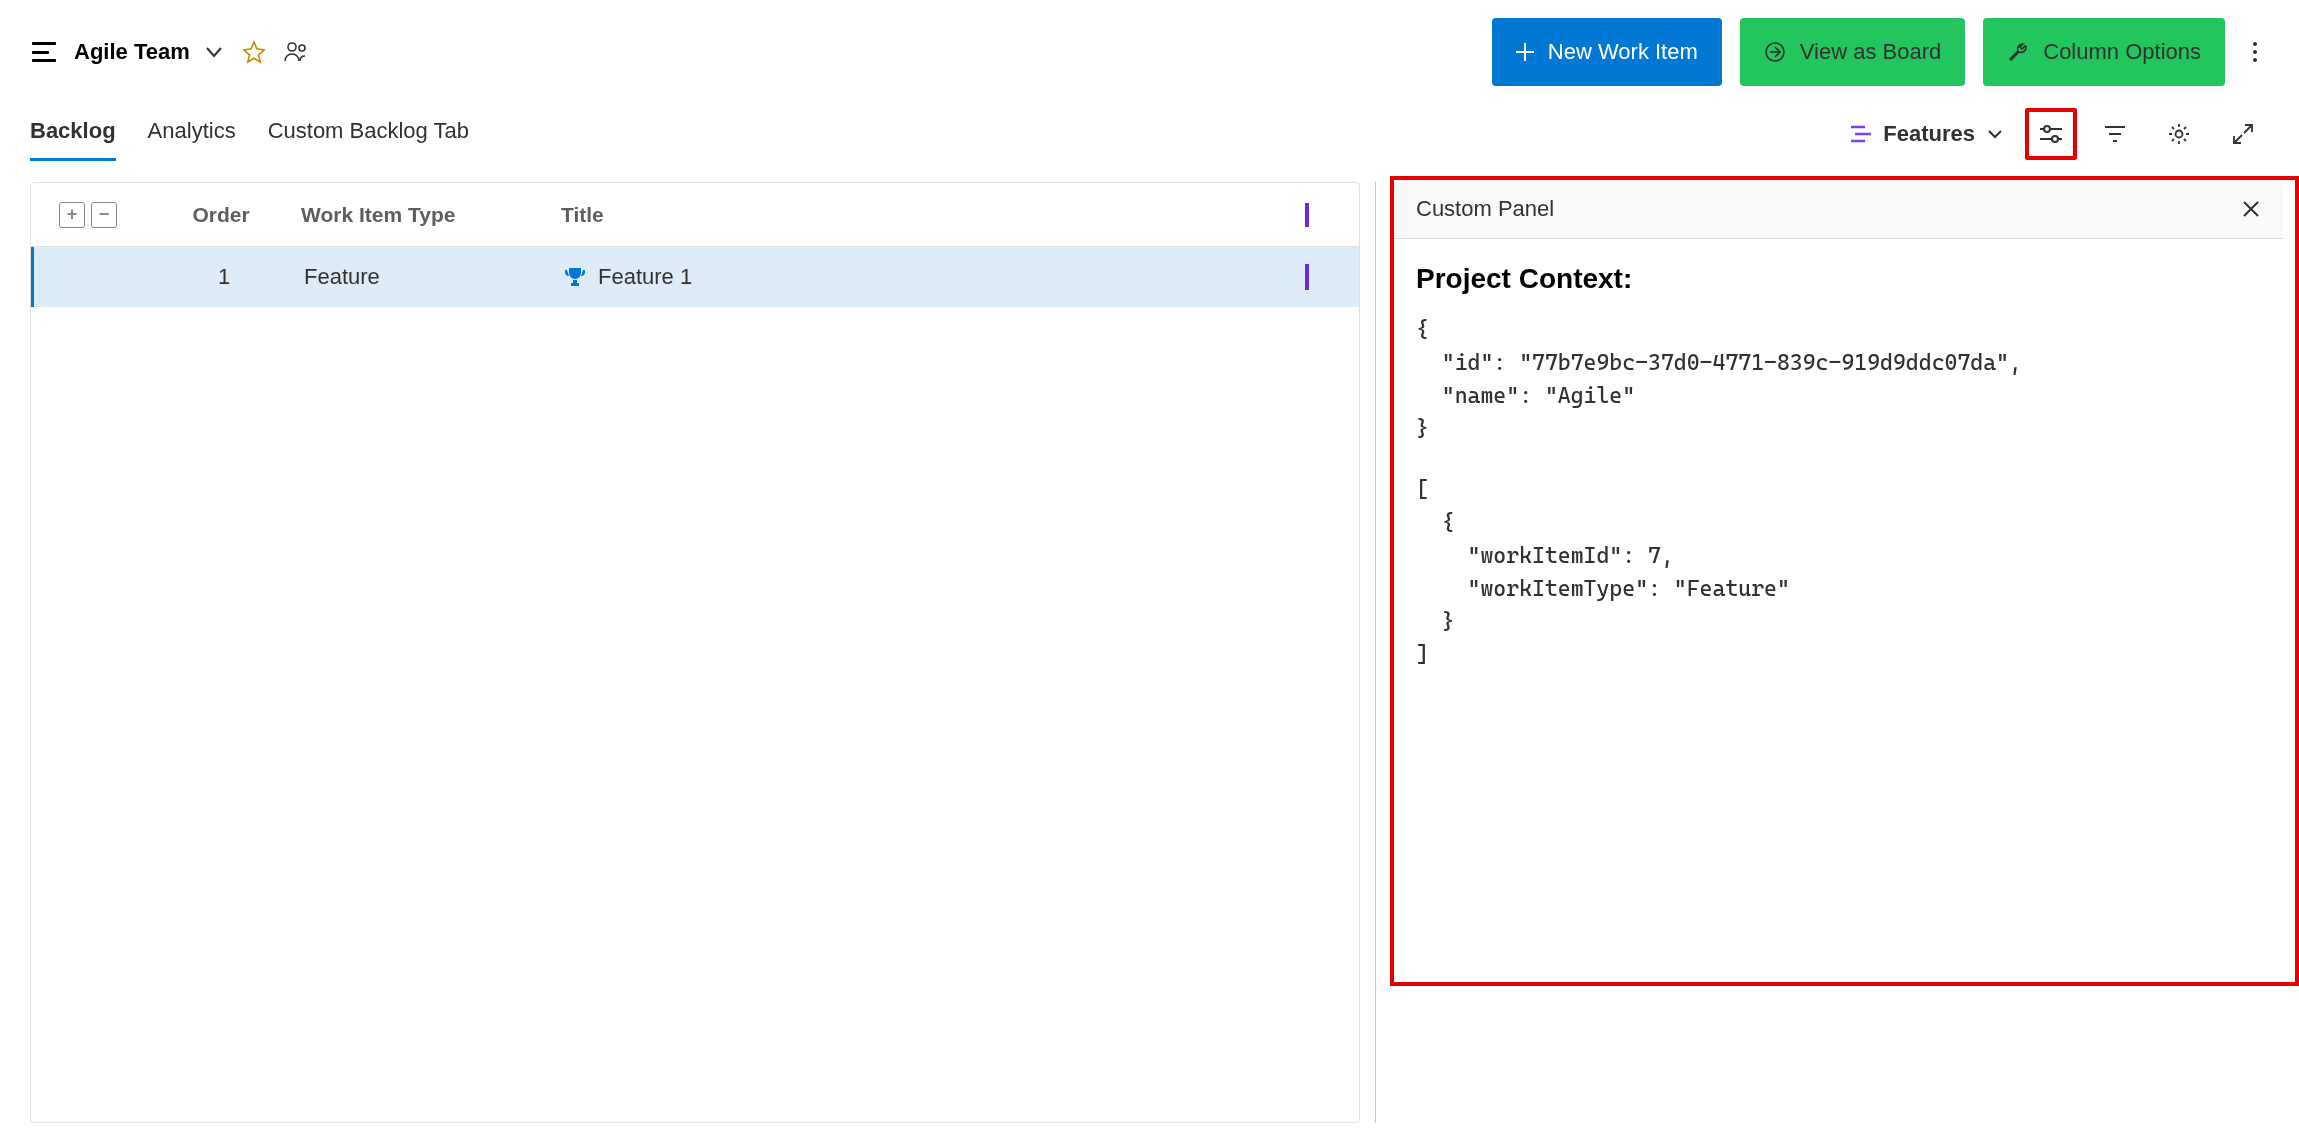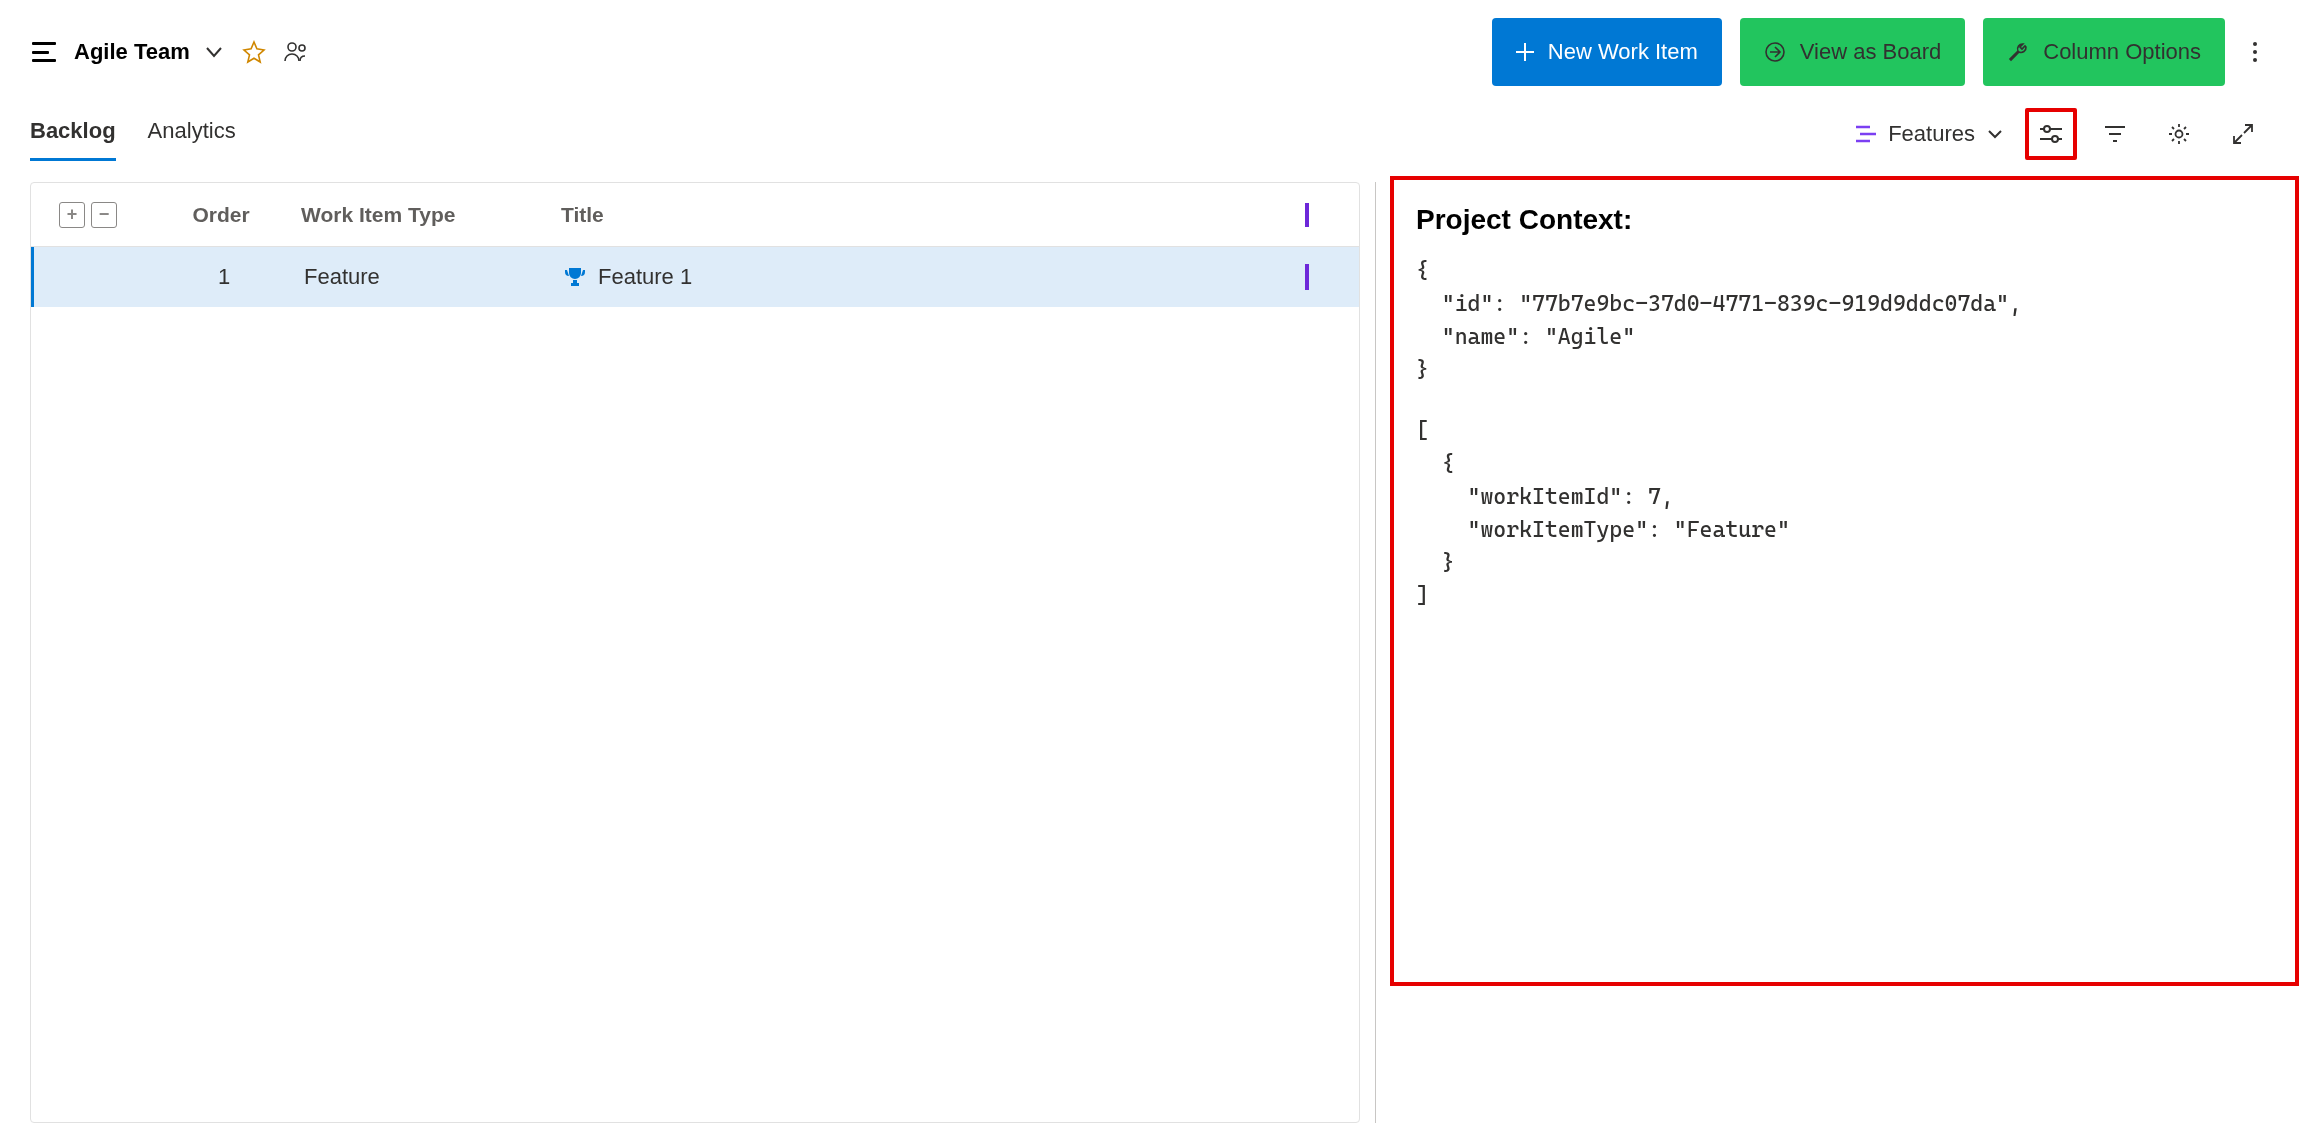--- a/index.html
+++ b/index.html
@@ -47,21 +47,21 @@
   .tabrow {
     display:flex; align-items:center; padding:0 30px; gap:32px;
     height:60px;
   }
   .tab {
     font-size:22px; color:#323130; cursor:pointer; padding:10px 0 14px 0;
     border-bottom:3px solid transparent;
   }
   .tab.active { border-bottom-color:#0078d4; font-weight:600; }
   .tabrow-spacer { flex:1; }
-  .tabrow-right { display:flex; align-items:center; gap:12px; }
+  .tabrow-right { display:flex; align-items:center; gap:12px;font-weight:bold; }
   .level-picker {
     display:flex; align-items:center; gap:12px; font-size:22px; cursor:pointer;
     padding:6px 10px;
   }
   .sq-iconbtn {
     width:52px; height:52px; display:flex; align-items:center; justify-content:center;
     cursor:pointer; border-radius:2px;
   }
   .sq-iconbtn.highlighted { border:4px solid #e60000; }
 
@@ -186,20 +186,21 @@
       <span></span>
         <span></span>
         <span></span>
     </div>
   </div>
 </div>
 
 <div class="tabrow">
   <div class="tab active">Backlog</div>
   <div class="tab">Analytics</div>
+  <div class="tab">Custom Backlog Tab</div>
 
   <div class="tabrow-spacer"></div>
 
   <div class="tabrow-right">
     <div class="level-picker">
       <span>
         <svg width="20" height="18" viewBox="0 0 20 18">
             <path d="M0 2h14M4 9h16M0 16h14" stroke="#7b3ff2" stroke-width="2.5"></path>
           </svg>
       </span>
@@ -264,20 +265,28 @@
           <span>Feature 1</span>
         </span>
       </div>
       <div class="col-tail"></div>
     </div>
   </div>
 
   <div class="divider"></div>
 
   <div class="right-pane-wrap">
+    <div class="panel-headbar">
+      <span>Custom Panel</span>
+      <span>
+        <svg width="20" height="20" viewBox="0 0 20 20">
+            <path d="M3 3l14 14M17 3L3 17" stroke="#323130" stroke-width="2"></path>
+          </svg>
+      </span>
+    </div>
     <div class="panel-body">
       <h2>Project Context:</h2>
       <pre>{
   "id": "77b7e9bc-37d0-4771-839c-919d9ddc07da",
   "name": "Agile"
 }</pre>
       <pre>[
   {
     "workItemId": 7,
     "workItemType": "Feature"

